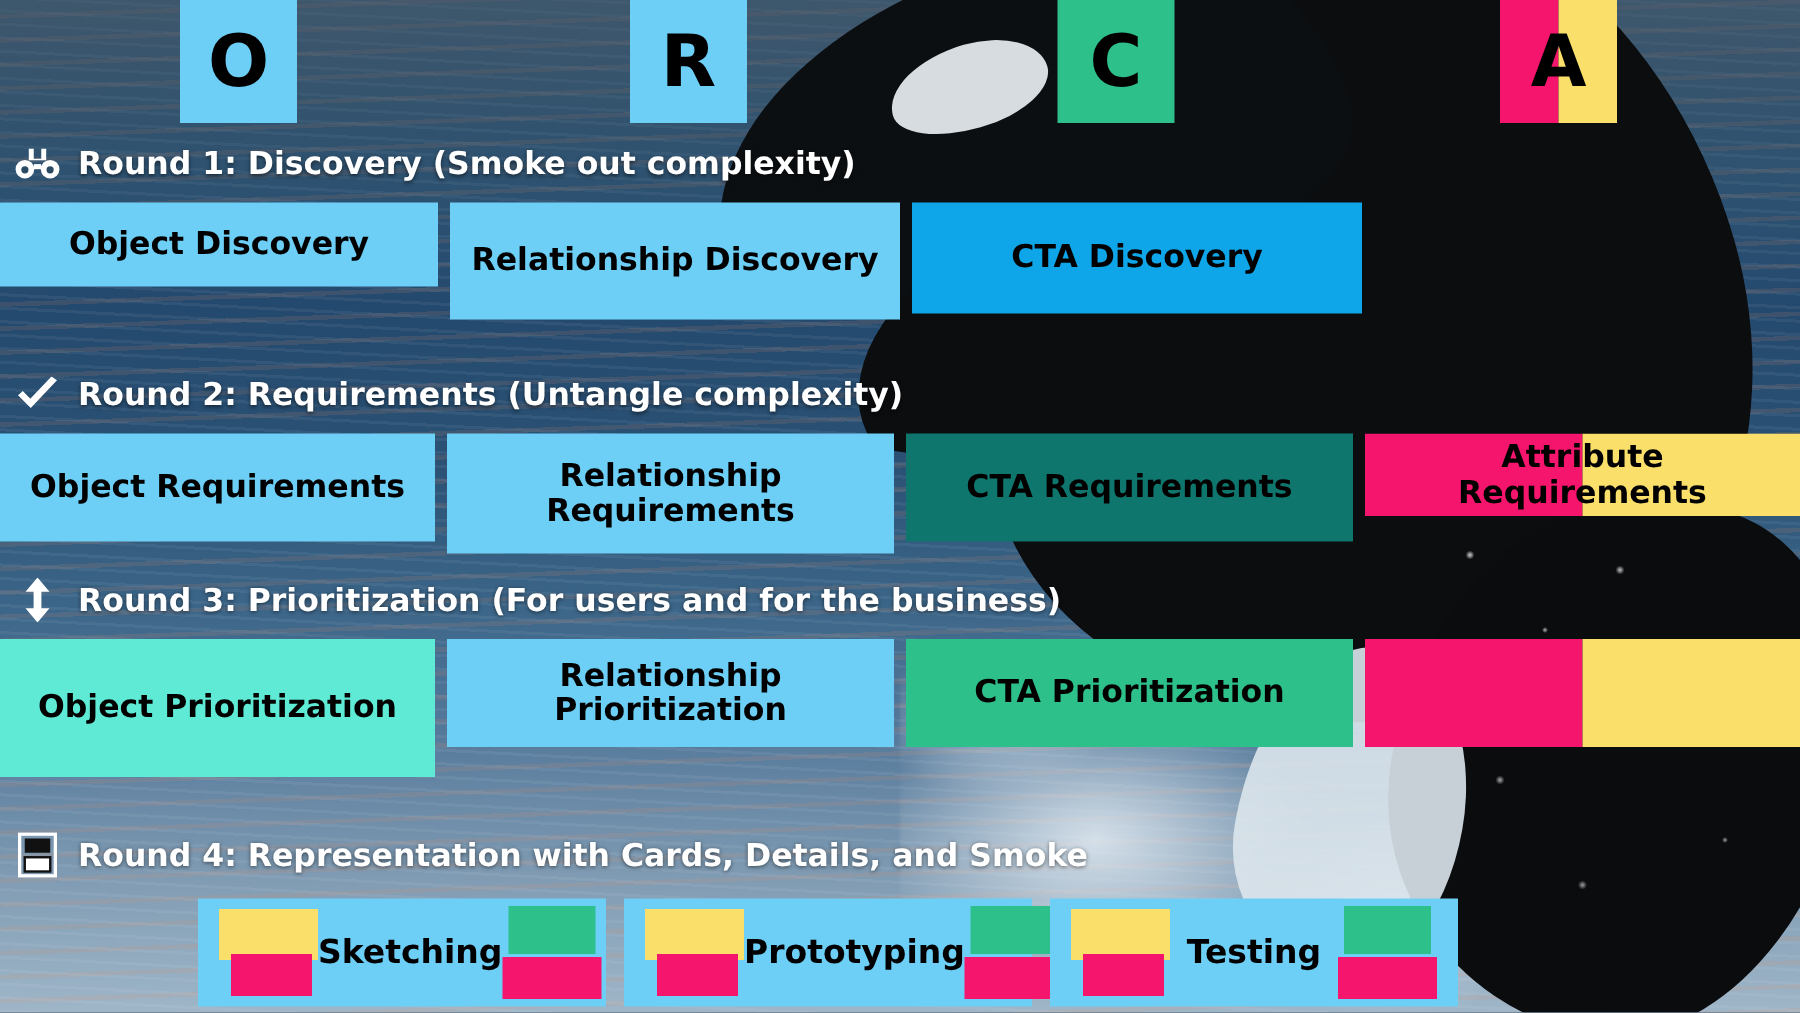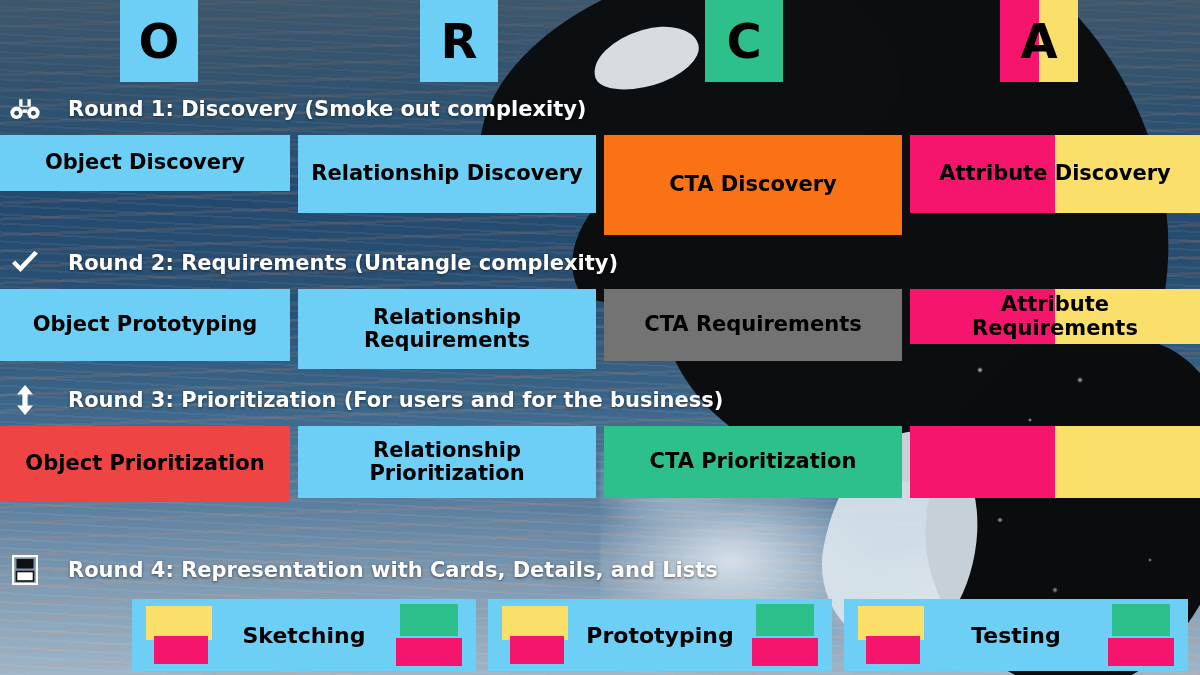--- a/index.html
+++ b/index.html
@@ -157,21 +157,21 @@
   .letter-tile .half-l { left: 0; }
   .letter-tile .half-r { right: 0; }
   .letter-tile .glyph { position: relative; z-index: 2; }
 
   
   .round { position: absolute; left: 0; right: 0; }
 
   .round-head {
     display: flex;
     align-items: center;
-    gap: 26px;
+    gap: 10px;
     padding-left: 8px;
     height: 34px;
   }
   .round-title {
     color: #ffffff;
     font-size: 21px;
     font-weight: 700;
     text-shadow: 0 1px 3px rgba(0,0,0,.55);
     white-space: nowrap;
   }
@@ -213,21 +213,21 @@
   .c-attribute    { width: 292px; }
 
   
   .r4-row {
     position: relative;
     display: flex;
     gap: 12px;
     padding-left: 132px;
   }
   .r4-card {
-    width: 344px;
+    width: 272px;
     height: 72px;
     background: #6DCFF6;
     display: flex;
     align-items: center;
     justify-content: space-between;
     padding: 0 14px;
     position: relative;
   }
   .r4-swatch-left, .r4-swatch-right {
     width: 66px; height: 58px;
@@ -300,69 +300,64 @@
       </span>
       <span class="round-title">Round 1: Discovery (Smoke out complexity)</span>
     </div>
     <div class="cards-row" style="margin-top:9px">
       <div class="card c-object" id="r1c0" style="height: 56px; background: rgb(109, 207, 246);">
         <span class="label">Object Discovery</span>
       </div>
       <div class="card c-relationship" id="r1c1" style="height: 78px; background: rgb(109, 207, 246);">
         <span class="label">Relationship Discovery</span>
       </div>
-      <div class="card c-cta" id="r1c2" style="height: 100px; background: #f97316;">
+      <div class="card c-cta" id="r1c2" style="height: 74px; background: #0ea5e9;">
         <span class="label">CTA Discovery</span>
-      </div>
-      <div class="card c-attribute" id="r1c3" style="height:78px">
-        <span class="half-l" style="background: rgb(245, 21, 108);"></span>
-        <span class="half-r" style="background: rgb(250, 224, 106);"></span>
-        <span class="label">Attribute Discovery</span>
       </div>
     </div>
   </div>
 
   <div class="round" style="top:246px">
     <div class="round-head">
       <span class="round-icon">
         <svg width="30" height="24" viewBox="0 0 30 24" aria-hidden="true">
           <path d="M2 12.5 L10.5 21 L28 2.5 L24.3 0 L10.2 14.8 L5.2 9.6 Z" fill="#ffffff"></path>
         </svg>
       </span>
       <span class="round-title">Round 2: Requirements (Untangle complexity)</span>
     </div>
     <div class="cards-row" style="margin-top:9px">
       <div class="card c-object" id="r2c0" style="height: 72px; background: rgb(109, 207, 246);">
-        <span class="label">Object Prototyping</span>
+        <span class="label">Object Requirements</span>
       </div>
       <div class="card c-relationship" id="r2c1" style="height: 80px; background: rgb(109, 207, 246);">
         <span class="label">Relationship Requirements</span>
       </div>
-      <div class="card c-cta" id="r2c2" style="height: 72px; background: #737373; align-items: center;">
+      <div class="card c-cta" id="r2c2" style="height: 72px; background: #0f766e; align-items: center;">
         <span class="label">CTA Requirements</span>
       </div>
       <div class="card c-attribute" id="r2c3" style="height:55px">
         <span class="half-l" style="background: rgb(245, 21, 108);"></span>
         <span class="half-r" style="background: rgb(250, 224, 106);"></span>
         <span class="label">Attribute Requirements</span>
       </div>
     </div>
   </div>
 
   <div class="round" style="top:383px">
     <div class="round-head">
       <span class="round-icon">
         <svg width="20" height="30" viewBox="0 0 20 30" aria-hidden="true">
           <path d="M10 0 L18 9.5 H12.6 V20.5 H18 L10 30 L2 20.5 H7.4 V9.5 H2 Z" fill="#ffffff"></path>
         </svg>
       </span>
       <span class="round-title">Round 3: Prioritization (For users and for the business)</span>
     </div>
     <div class="cards-row" style="margin-top:9px">
-      <div class="card c-object" id="r3c0" style="height: 76px; background: #ef4444;">
+      <div class="card c-object" id="r3c0" style="height: 92px; background: #5eead4;">
         <span class="label">Object Prioritization</span>
       </div>
       <div class="card c-relationship" id="r3c1" style="height: 72px; background: rgb(109, 207, 246);">
         <span class="label">Relationship Prioritization</span>
       </div>
       <div class="card c-cta" id="r3c2" style="height: 72px; background: rgb(46, 192, 139);">
         <span class="label">CTA Prioritization</span>
       </div>
       <div class="card c-attribute" id="r3c3" style="height:72px">
         <span class="half-l" style="background: rgb(245, 21, 108);"></span>
@@ -373,21 +368,21 @@
 
   <div class="round" style="top:553px">
     <div class="round-head">
       <span class="round-icon">
         <svg width="26" height="30" viewBox="0 0 26 30" aria-hidden="true">
           <rect x="1" y="1" width="24" height="28" fill="none" stroke="#ffffff" stroke-width="2.4"></rect>
           <rect x="4.5" y="4" width="17" height="9.5" fill="#111111"></rect>
           <rect x="4.5" y="16.5" width="17" height="9.5" fill="#ffffff" stroke="#111111" stroke-width="1.6"></rect>
         </svg>
       </span>
-      <span class="round-title">Round 4: Representation with Cards, Details, and Lists</span>
+      <span class="round-title">Round 4: Representation with Cards, Details, and Smoke</span>
     </div>
 
     <div class="r4-row" style="margin-top:12px">
 
       <div class="r4-card">
         <span class="r4-swatch-left">
           <span class="sw sw-yellow" id="s0y" style="background: rgb(250, 224, 106);"></span>
           <span class="sw sw-pink-l" id="s0p" style="background: rgb(245, 21, 108);"></span>
         </span>
         <span class="r4-label">Sketching</span>

